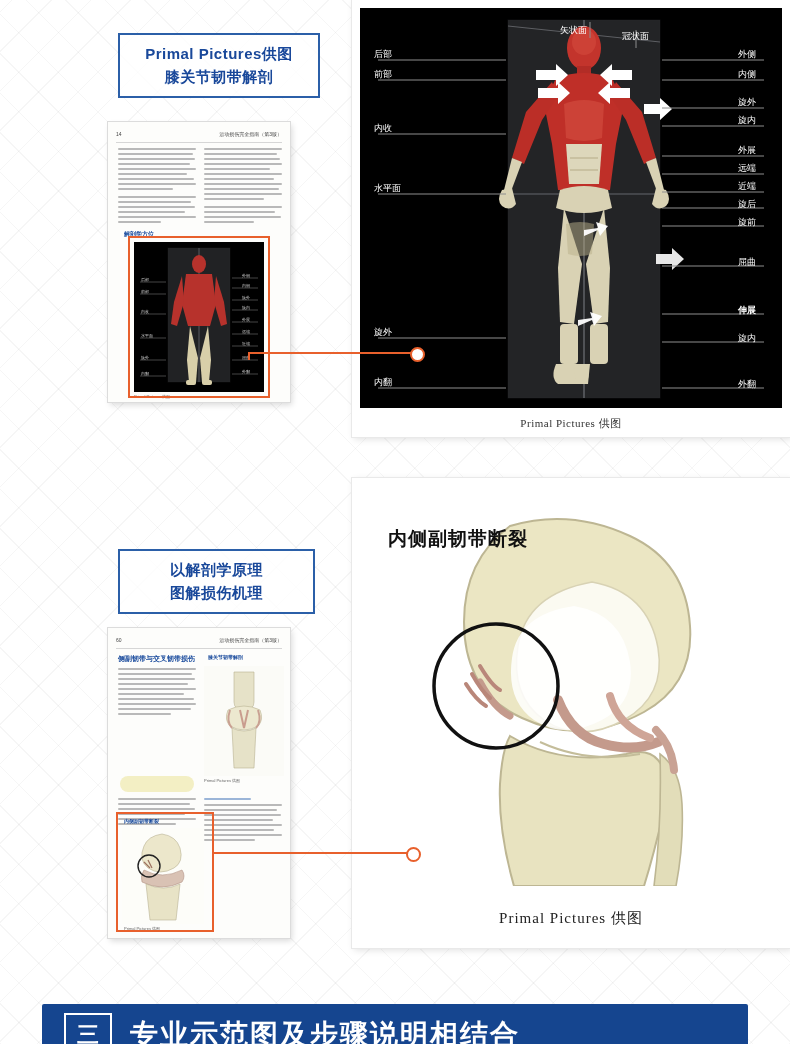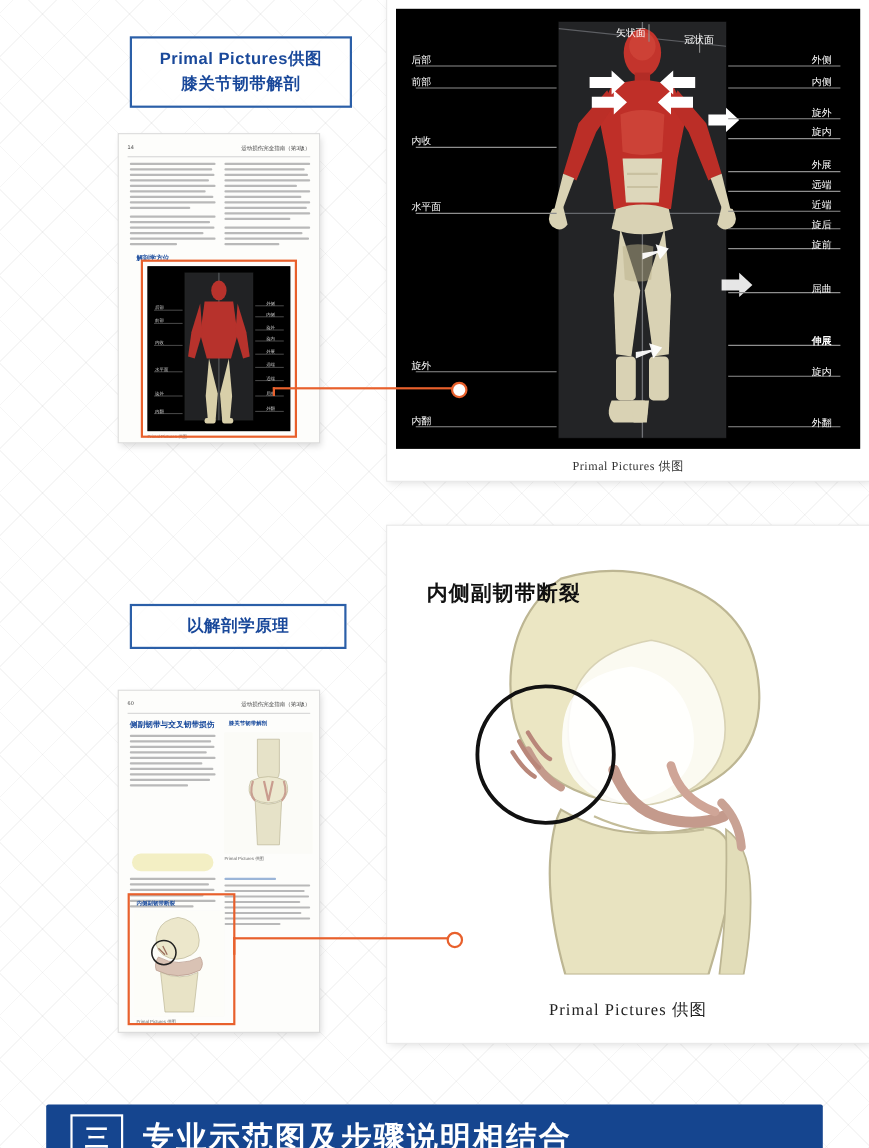--- a/index.html
+++ b/index.html
@@ -353,20 +353,21 @@
       <div class="label-txt" style="left:378px;top:370px;">外翻</div>
     </div>
     <div class="caption">Primal Pictures 供图</div>
   </div>
 </div>
 
 <div class="section sec2">
 
   <div class="headline-box hb2" style="top:79px;">
     <div class="l1">以解剖学原理</div>
+    <div class="l2">图解损伤机理</div>
   </div>
 
   <div class="book-page" style="left:108px;top:158px;width:182px;height:310px;">
     <div class="bp-header">
       <span>60</span>
       <span>运动损伤完全指南（第3版）</span>
     </div>
     <div class="bp-title" style="top:26px;left:10px;font-size:7px;">侧副韧带与交叉韧带损伤</div>
     <div style="position:absolute;left:100px;top:26px;font-size:5px;color:#16489b;font-weight:bold;">膝关节韧带解剖</div>
 

